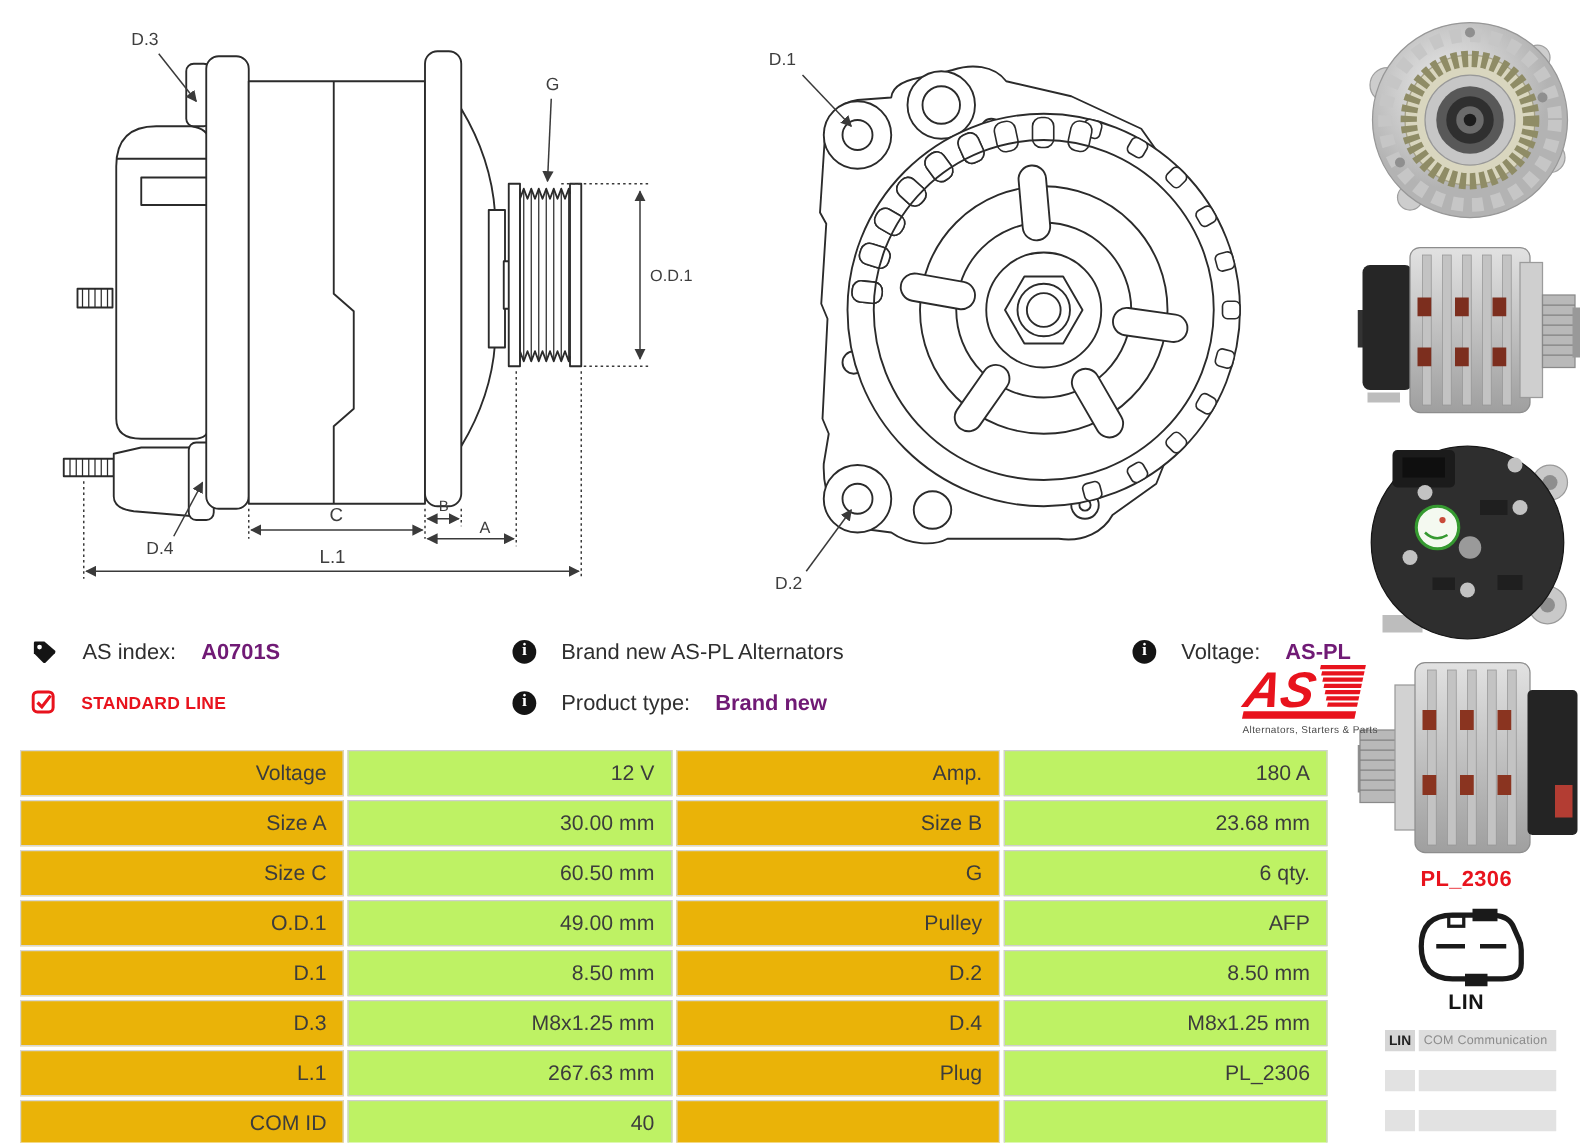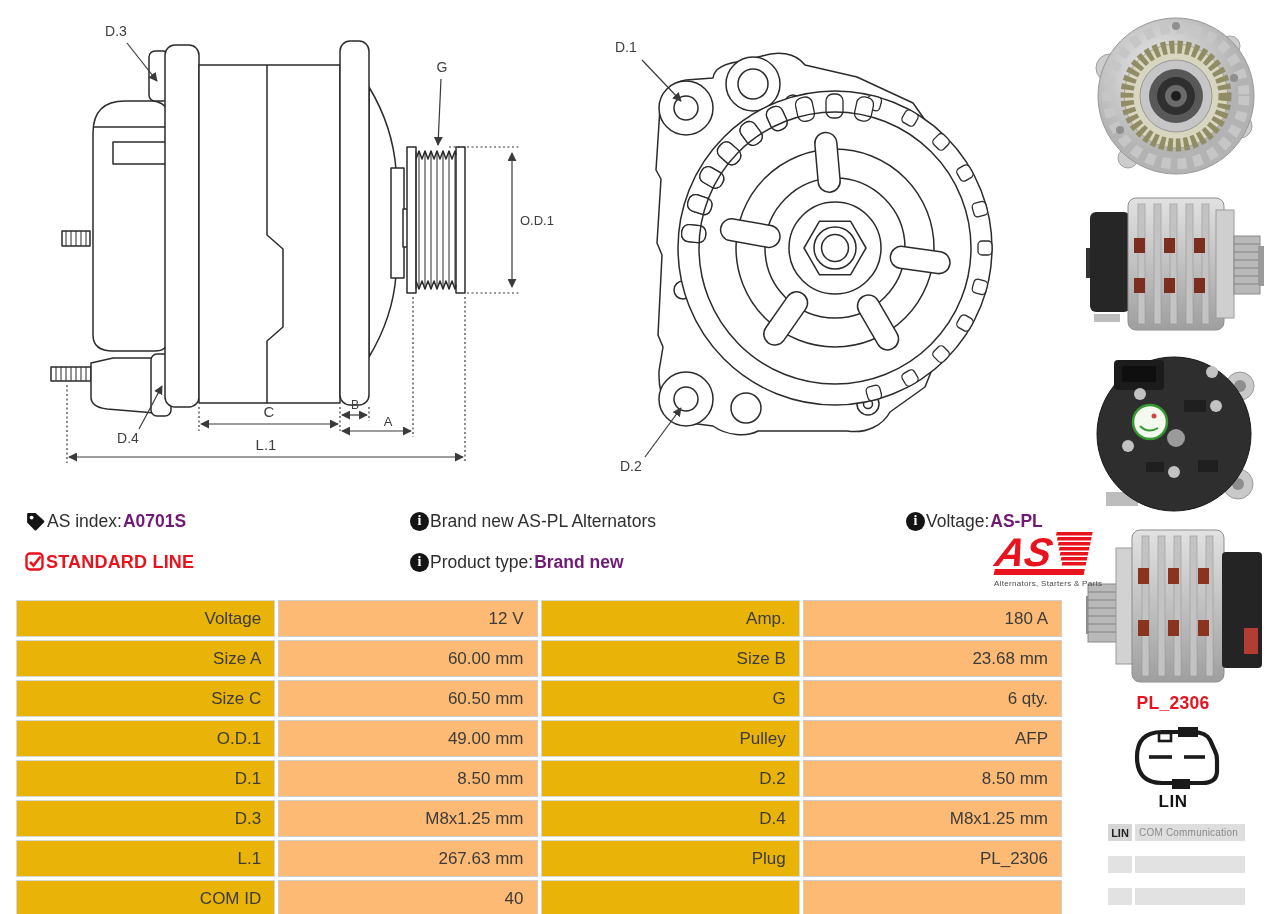--- a/index.html
+++ b/index.html
@@ -1,28 +1,28 @@
 <!DOCTYPE html>
 <html><head>
 <meta charset="utf-8">
 <style>
   html,body{margin:0;padding:0;background:#fff;}
   body{width:1269px;height:914px;position:relative;font-family:"Liberation Sans",sans-serif;color:#3b3b3b;overflow:hidden;}
   .abs{position:absolute;}
   
-  .info-item{position:absolute;display:flex;align-items:center;gap:1px;height:24px;font-size:17.5px;color:#2f2f2f;white-space:nowrap;}
+  .info-item{position:absolute;display:flex;align-items:center;gap:20px;height:24px;font-size:17.5px;color:#2f2f2f;white-space:nowrap;}
   .info-item b{font-weight:bold;color:#701a75;}
   .red{color:#e8131d;}
-  .standard{font-weight:bold;font-size:18px;letter-spacing:.2px;}
+  .standard{font-weight:bold;font-size:14px;letter-spacing:.2px;}
   .info-circle{width:19px;height:19px;border-radius:50%;background:#141414;color:#fff;display:inline-flex;align-items:center;justify-content:center;font-family:"Liberation Serif",serif;font-weight:bold;font-size:14px;flex:0 0 auto;}
   
   table.spec{position:absolute;left:13px;top:597px;width:1052px;border-collapse:separate;border-spacing:3px;table-layout:fixed;}
   table.spec td{height:35px;font-size:17px;text-align:right;padding:0 13px 0 4px;overflow:hidden;white-space:nowrap;}
   td.lbl{background:#eab308;border:1px solid #d7d7d7;color:#3c3c3c;}
-  td.val{background:#fdba74;border:1px solid #cfcfcf;color:#3c3c3c;}
+  td.val{background:#bef264;border:1px solid #cfcfcf;color:#3c3c3c;}
   
   .plug-name{position:absolute;left:1093px;top:693px;width:160px;text-align:center;font-size:17.5px;font-weight:bold;color:#e8131d;letter-spacing:.3px;}
   .plug-type{position:absolute;left:1093px;top:792px;width:160px;text-align:center;font-size:17px;font-weight:bold;color:#141414;letter-spacing:.5px;}
   
   .com-table{position:absolute;left:1108px;top:824px;width:137px;}
   .com-row{display:flex;gap:3px;margin-bottom:15px;height:17px;}
   .com-key{width:24px;background:#d6d6d6;font-size:11px;font-weight:bold;color:#222;display:flex;align-items:center;justify-content:center;}
   .com-val{flex:1;background:#dedede;font-size:10px;color:#8b8b8b;display:flex;align-items:center;padding-left:4px;letter-spacing:.2px;white-space:nowrap;}
   .com-row.empty .com-key,.com-row.empty .com-val{background:#e2e2e2;}
   svg text{font-family:"Liberation Sans",sans-serif;}
@@ -326,21 +326,21 @@
     </colgroup>
   <tbody>
     <tr>
       <td class="lbl">Voltage</td>
       <td class="val">12 V</td>
       <td class="lbl">Amp.</td>
       <td class="val">180 A</td>
     </tr>
     <tr>
       <td class="lbl">Size A</td>
-      <td class="val">60.00 mm</td>
+      <td class="val">30.00 mm</td>
       <td class="lbl">Size B</td>
       <td class="val">23.68 mm</td>
     </tr>
     <tr>
       <td class="lbl">Size C</td>
       <td class="val">60.50 mm</td>
       <td class="lbl">G</td>
       <td class="val">6 qty.</td>
     </tr>
     <tr>

